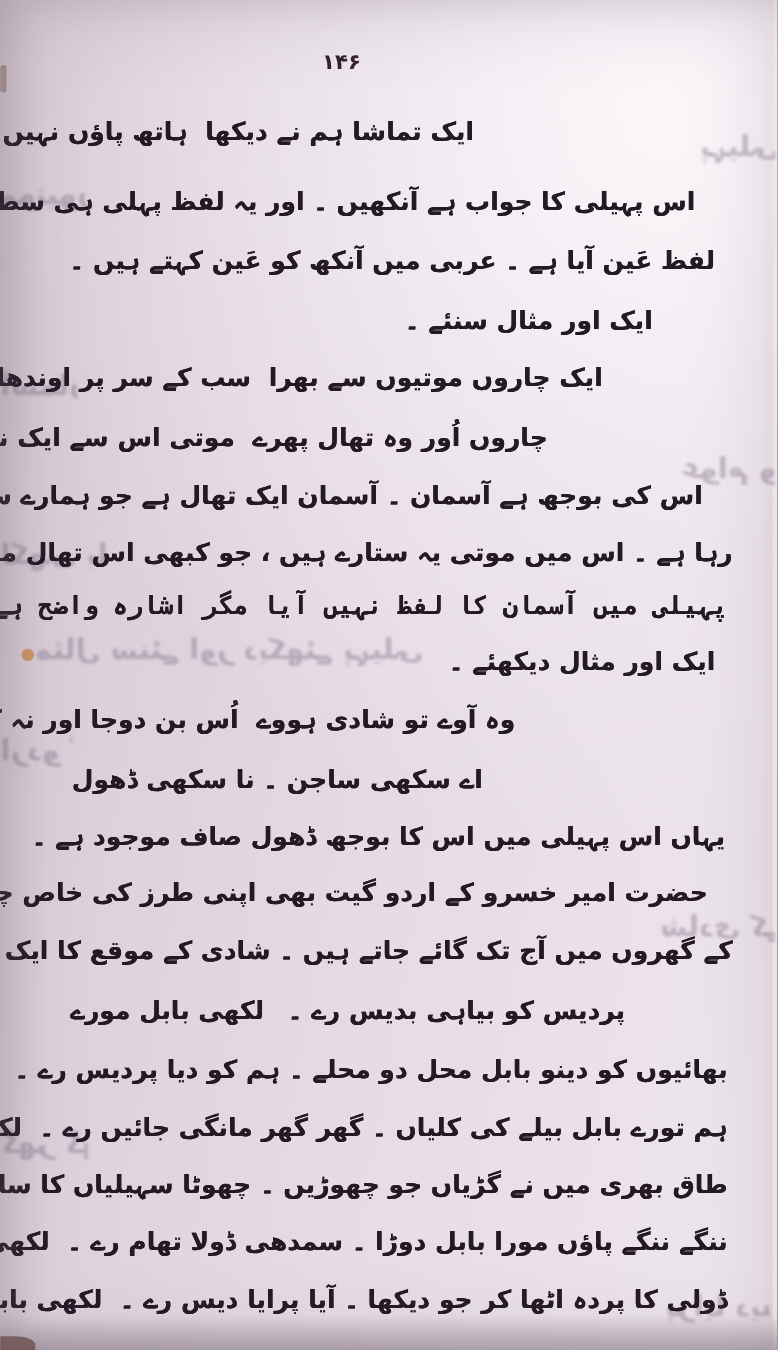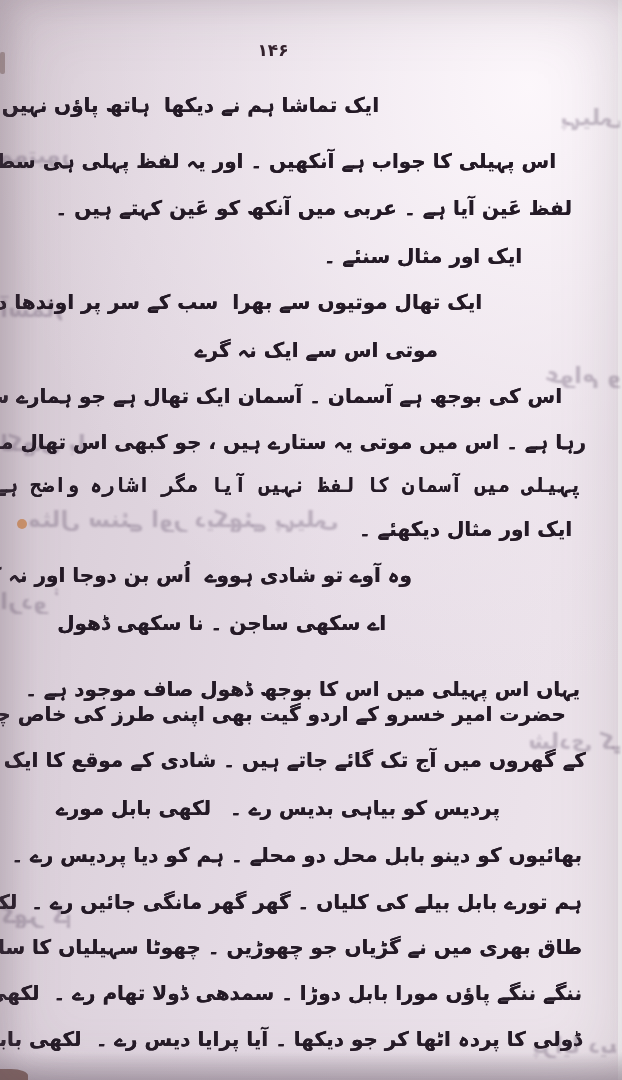--- a/index.html
+++ b/index.html
@@ -79,41 +79,42 @@
   <div class="line verse" style="top:90px;left:78px;right:243px;">
     <span>ایک تماشا ہم نے دیکھا</span>
     <span>ہاتھ پاؤں نہیں رکھتی ہیں</span>
   </div>
 
   <div class="line prose" style="top:146px;left:26px;right:38px;text-indent:28px;">اس پہیلی کا جواب ہے آنکھیں ۔ اور یہ لفظ پہلی ہی سطر میں آگیا ہے ۔ پھر نثر شروع میں</div>
   <div class="line prose" style="top:193px;left:26px;right:50px;">لفظ عَین آیا ہے ۔ عربی میں آنکھ کو عَین کہتے ہیں ۔</div>
   <div class="line prose" style="top:241px;left:26px;right:100px;">ایک اور مثال سنئے ۔</div>
 
   <div class="line verse" style="top:287px;left:146px;right:140px;">
-    <span>ایک تھال موتیوں سے بھرا</span>
+    <span>ایک چاروں موتیوں سے بھرا</span>
     <span>سب کے سر پر اوندھا دھرا</span>
   </div>
   <div class="line verse" style="top:335px;left:116px;right:184px;">
+    <span>چاروں اُور وہ تھال پھرے</span>
     <span>موتی اس سے ایک نہ گرے</span>
   </div>
 
   <div class="line prose" style="top:381px;left:26px;right:60px;">اس کی بوجھ ہے آسمان ۔ آسمان ایک تھال ہے جو ہمارے سروں پر چکر لگا</div>
   <div class="line prose" style="top:427px;left:26px;right:36px;">رہا ہے ۔ اس میں موتی یہ ستارے ہیں ، جو کبھی اس تھال میں سے نہیں گرتے ۔ اس</div>
   <div class="line prose" style="top:472px;left:26px;right:40px;font-family:Liberation Mono, monospace;">پہیلی میں آسمان کا لفظ نہیں آیا مگر اشارہ واضح ہے ۔</div>
   <div class="line prose" style="top:514px;left:26px;right:50px;text-align:right;">ایک اور مثال دیکھئے ۔</div>
 
   <div class="line verse" style="top:560px;left:64px;right:210px;">
     <span>وہ آوے تو شادی ہووے</span>
     <span>اُس بن دوجا اور نہ کووے</span>
   </div>
   <div class="line verse" style="top:608px;left:58px;right:236px;">
     <span>اے سکھی ساجن ۔ نا سکھی ڈھول</span>
   </div>
 
-  <div class="line prose" style="top:674px;left:26px;right:42px;margin-left:28px;">یہاں اس پہیلی میں اس کا بوجھ ڈھول صاف موجود ہے ۔</div>
+  <div class="line prose" style="top:654px;left:26px;right:42px;margin-left:28px;">یہاں اس پہیلی میں اس کا بوجھ ڈھول صاف موجود ہے ۔</div>
   <div class="line prose" style="top:699px;left:26px;right:56px;">حضرت امیر خسرو کے اردو گیت بھی اپنی طرز کی خاص چیز ہیں ۔ اور عوام و خواص</div>
   <div class="line prose" style="top:745px;left:26px;right:36px;">کے گھروں میں آج تک گائے جاتے ہیں ۔ شادی کے موقع کا ایک گیت سُنئے ۔</div>
 
   <div class="line song" style="top:793px;left:56px;right:122px;">
     <span>پردیس کو بیاہی بدیس رے ۔</span>
     <span>لکھی بابل مورے</span>
   </div>
   <div class="line song" style="top:840px;left:8px;right:40px;">
     <span>بھائیوں کو دینو بابل محل دو محلے ۔ ہم کو دیا پردیس رے ۔</span>
 

